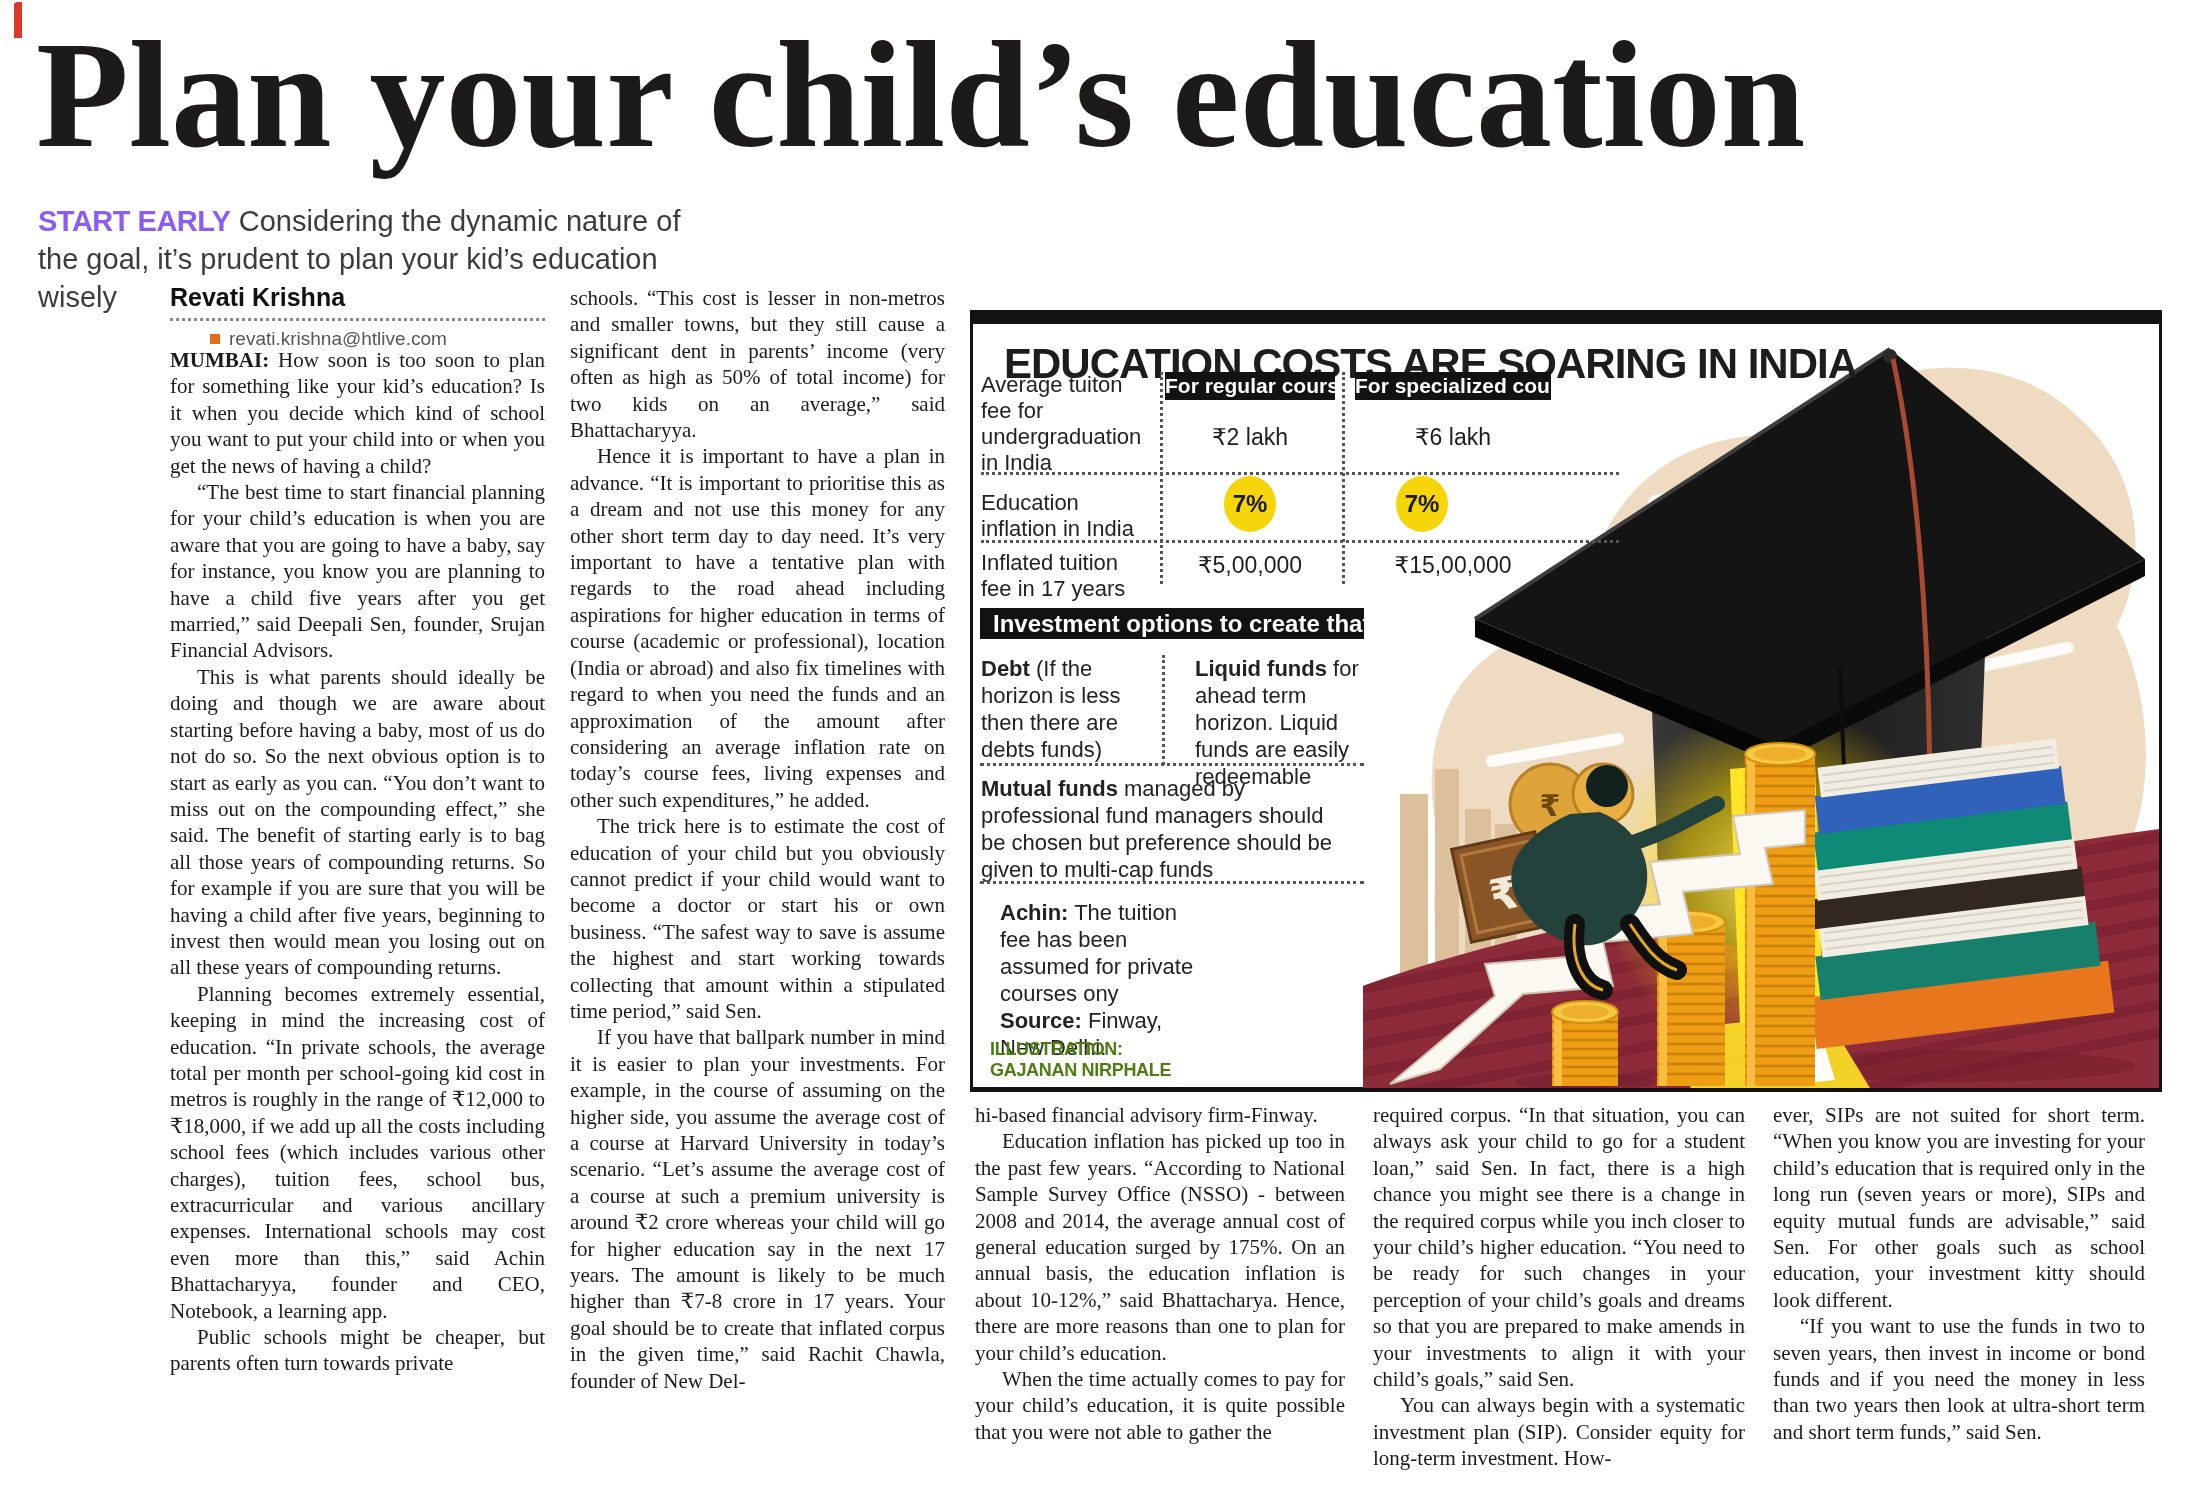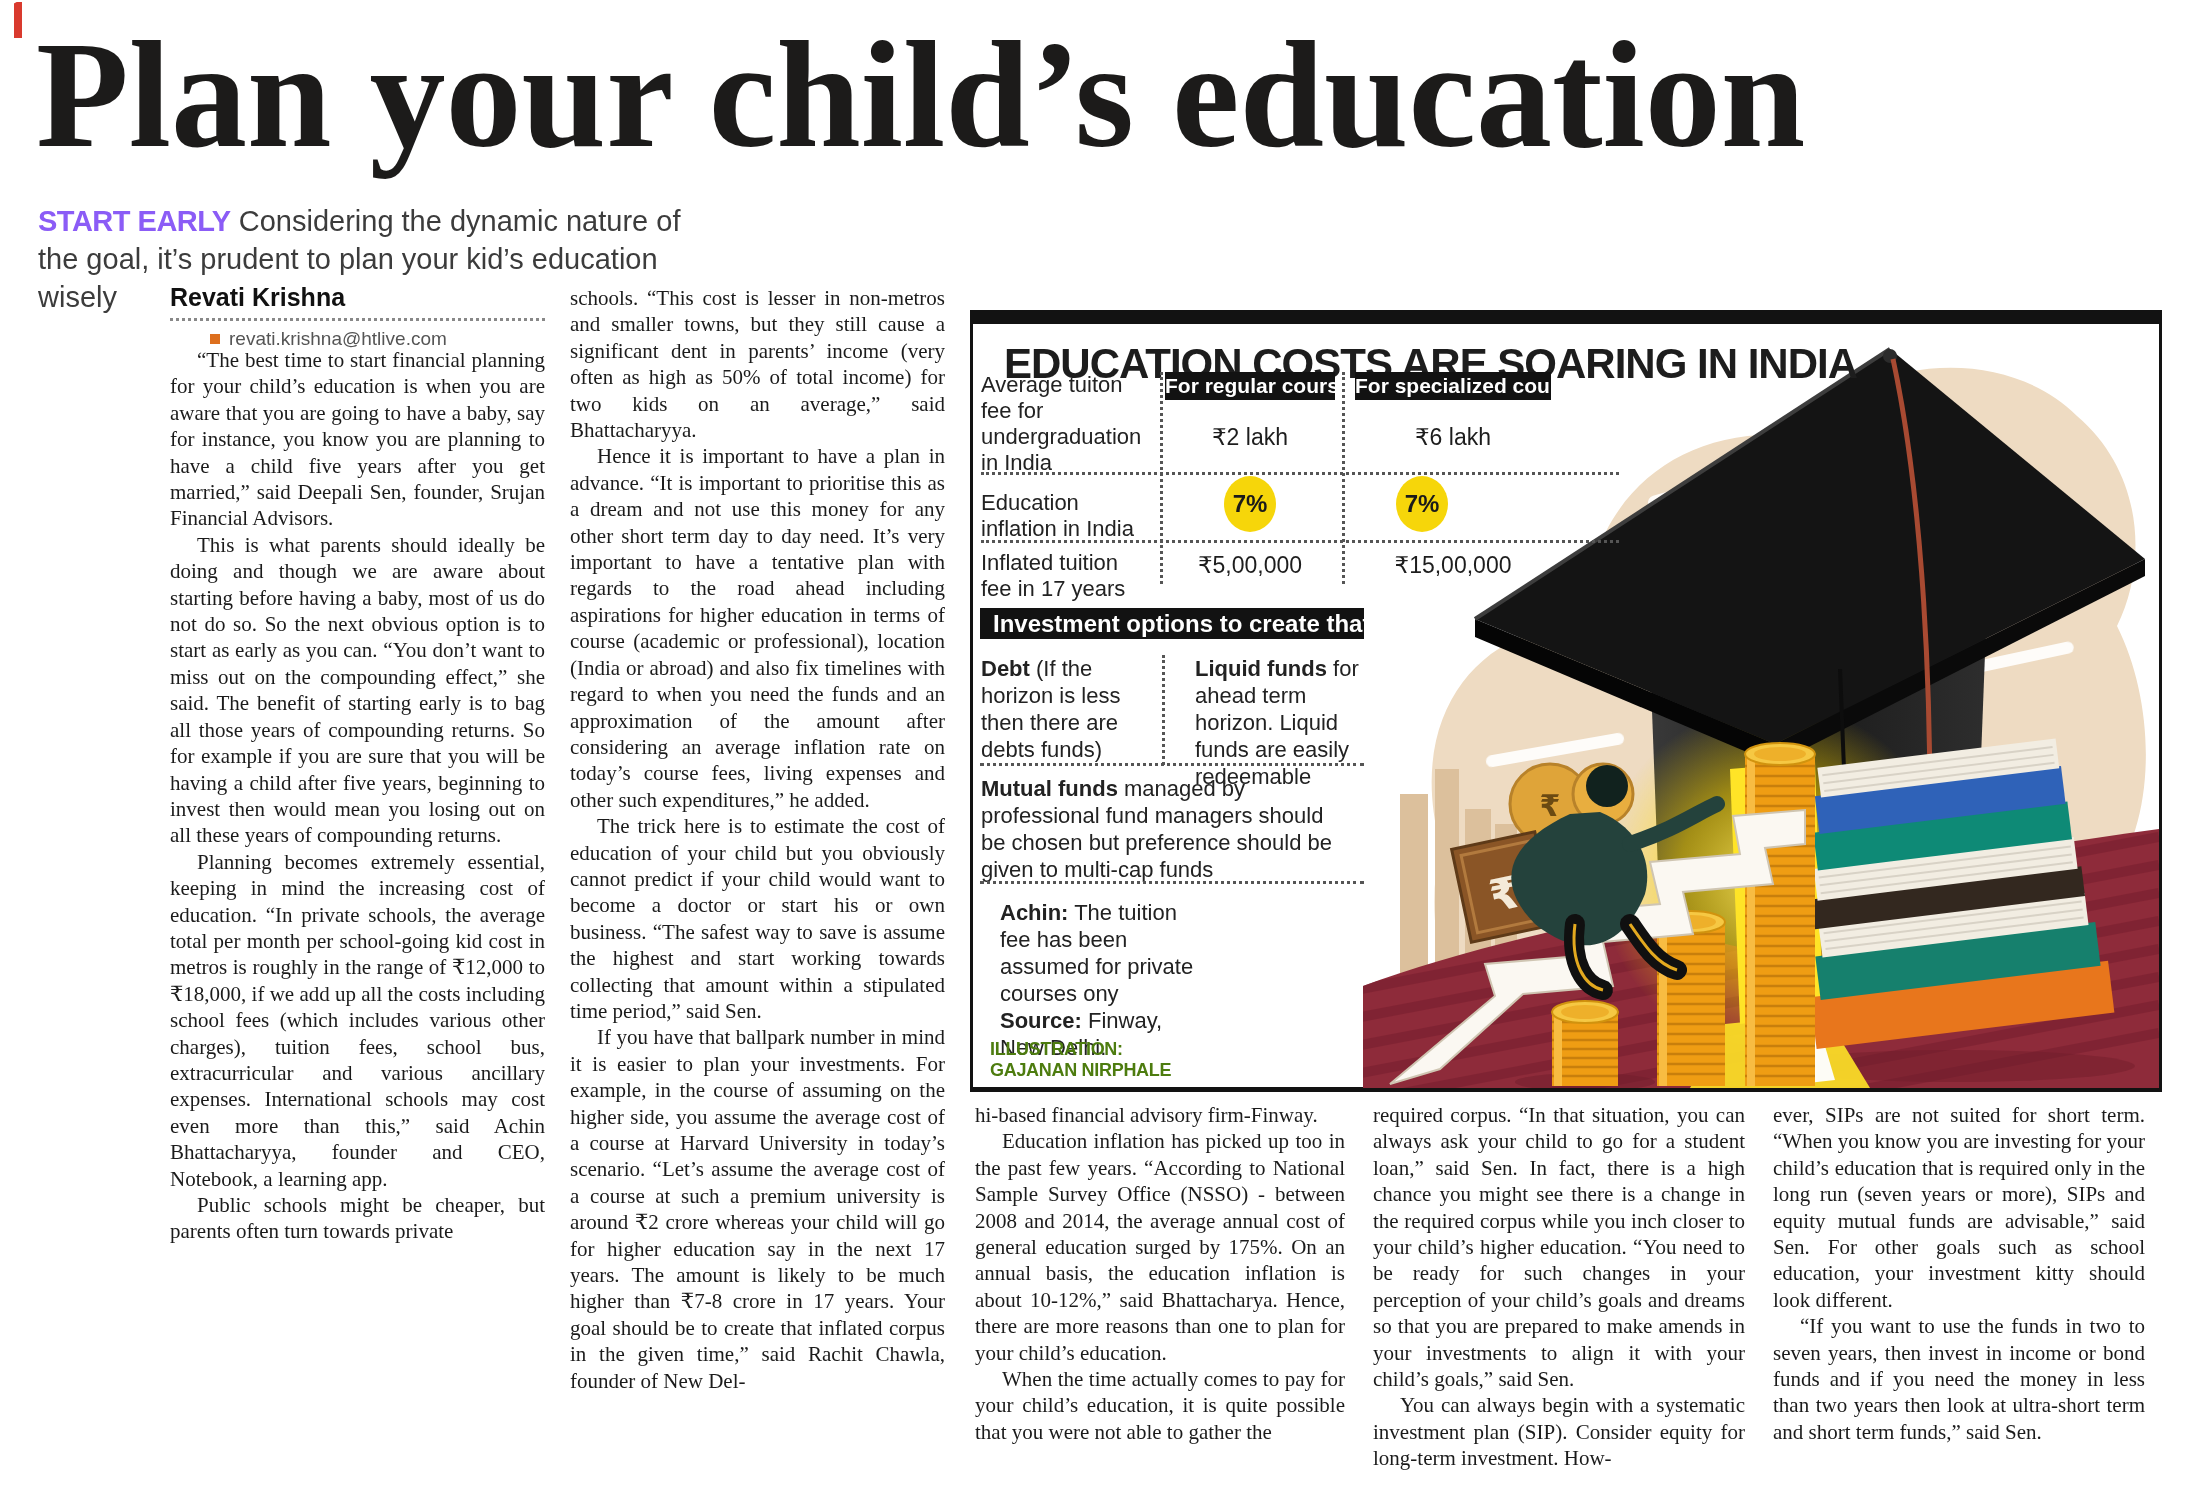--- a/index.html
+++ b/index.html
@@ -59,20 +59,21 @@
 
   <div class="byline">
     <div class="author">Revati Krishna</div>
     <div class="email-row">
       <span class="sq"></span>
       <span>revati.krishna@htlive.com</span>
     </div>
   </div>
 
   <div class="col" id="col1">
+      <p class="para"><strong class="lead">MUMBAI:</strong> How soon is too soon to plan for something like your kid’s education? Is it when you decide which kind of school you want to put your child into or when you get the news of having a child?</p>
       <p class="para ind">“The best time to start financial planning for your child’s education is when you are aware that you are going to have a baby, say for instance, you know you are planning to have a child five years after you get married,” said Deepali Sen, founder, Srujan Financial Advisors.</p>
       <p class="para ind">This is what parents should ideally be doing and though we are aware about starting before having a baby, most of us do not do so. So the next obvious option is to start as early as you can. “You don’t want to miss out on the compounding effect,” she said. The benefit of starting early is to bag all those years of compounding returns. So for example if you are sure that you will be having a child after five years, beginning to invest then would mean you losing out on all these years of compounding returns.</p>
       <p class="para ind">Planning becomes extremely essential, keeping in mind the increasing cost of education. “In private schools, the average total per month per school-going kid cost in metros is roughly in the range of ₹12,000 to ₹18,000, if we add up all the costs including school fees (which includes various other charges), tuition fees, school bus, extracurricular and various ancillary expenses. International schools may cost even more than this,” said Achin Bhattacharyya, founder and CEO, Notebook, a learning app.</p>
       <p class="para ind">Public schools might be cheaper, but parents often turn towards private</p>
     </div>
   <div class="col" id="col2">
       <p class="para">schools. “This cost is lesser in non-metros and smaller towns, but they still cause a significant dent in parents’ income (very often as high as 50% of total income) for two kids on an average,” said Bhattacharyya.</p>
       <p class="para ind">Hence it is important to have a plan in advance. “It is important to prioritise this as a dream and not use this money for any other short term day to day need. It’s very important to have a tentative plan with regards to the road ahead including aspirations for higher education in terms of course (academic or professional), location (India or abroad) and also fix timelines with regard to when you need the funds and an approximation of the amount after considering an average inflation rate on today’s course fees, living expenses and other such expenditures,” he added.</p>
       <p class="para ind">The trick here is to estimate the cost of education of your child but you obviously cannot predict if your child would want to become a doctor or start his or own business. “The safest way to save is assume the highest and start working towards collecting that amount within a stipulated time period,” said Sen.</p>
       <p class="para ind">If you have that ballpark number in mind it is easier to plan your investments. For example, in the course of assuming on the higher side, you assume the average cost of a course at Harvard University in today’s scenario. “Let’s assume the average cost of a course at such a premium university is around ₹2 crore whereas your child will go for higher education say in the next 17 years. The amount is likely to be much higher than ₹7-8 crore in 17 years. Your goal should be to create that inflated corpus in the given time,” said Rachit Chawla, founder of New Del-</p>

